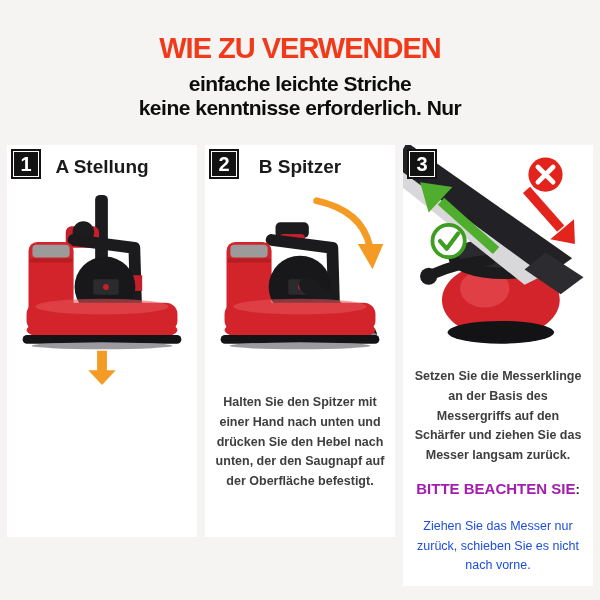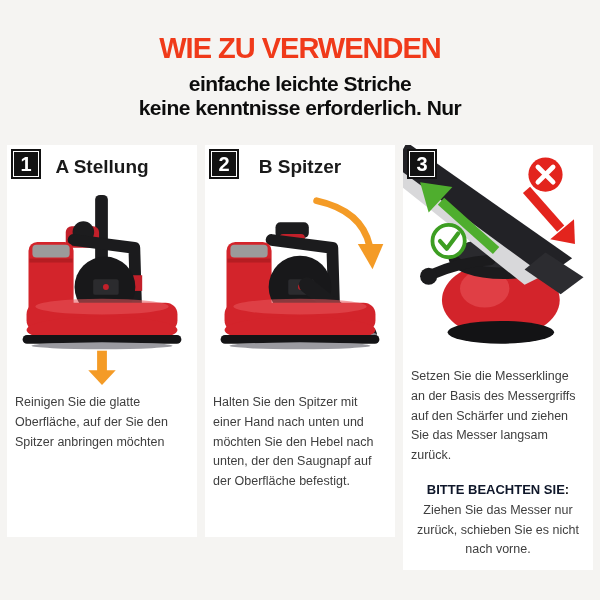--- a/index.html
+++ b/index.html
@@ -65,32 +65,34 @@
     color:#1a1a1a;
   }
   .img-area{height:196px;position:relative;}
   .img-area svg{display:block;margin:0 auto;}
   .card3 .img-area{height:214px;}
   .card3 .img-area svg{position:absolute;left:0;top:0;}
   .card3 .badge{z-index:2;}
   .desc{
     font-size:12.5px;
     color:#3e3e3e;
+    text-align:center;
     line-height:1.58;
     padding:8px 8px 0 8px;
+    font-weight:bold;
   }
   .notice{
     margin-top:14px;
     text-align:center;
     padding:0 8px 10px 8px;
   }
-  .notice-label{color:#0f172a;font-weight:800;font-size:13px;}
+  .notice-label{color:#a21caf;font-weight:800;font-size:15px;}
   .notice-colon{color:#1a1a1a;font-weight:800;font-size:13px;}
   .notice-text{
-    font-size:12.5px;color:#404040;line-height:1.58;margin-top:3px;
+    font-size:12.5px;color:#1d4ed8;line-height:1.58;margin-top:19px;
   }
 </style>
 </head>
 <body>
 
 <div class="header">
   <div class="title">WIE ZU VERWENDEN</div>
   <div class="subtitle">
     <span>einfache leichte Striche</span>
     <span>keine kenntnisse erforderlich. Nur</span>
@@ -128,21 +130,20 @@
         <ellipse cx="95" cy="120" rx="68" ry="8" fill="#e8555b" opacity="0.55"></ellipse>
         <rect x="14" y="149" width="162" height="9" rx="4.5" fill="#141416"></rect>
         <ellipse cx="95" cy="160" rx="72" ry="3.5" fill="#9a9aa0"></ellipse>
 
         <g>
           <rect x="90" y="165" width="10" height="21" fill="#f49b26"></rect>
           <polygon points="81,185 109,185 95,200" fill="#f49b26"></polygon>
         </g>
       </svg>
     </div>
-    <div class="desc">Reinigen Sie die glatte Oberfläche, auf der Sie den Spitzer anbringen möchten</div>
   </div>
 
   <div class="card">
     <div class="card-header">
       <div class="badge">2</div>
       <div class="step-label">B Spitzer</div>
     </div>
     <div class="img-area">
       <svg width="190" height="196" viewBox="0 0 190 200">
 
@@ -169,21 +170,21 @@
         <ellipse cx="95" cy="120" rx="68" ry="8" fill="#e8555b" opacity="0.55"></ellipse>
         <rect x="14" y="149" width="162" height="9" rx="4.5" fill="#141416"></rect>
         <ellipse cx="95" cy="160" rx="72" ry="3.5" fill="#9a9aa0"></ellipse>
 
         <g>
           <path d="M112,12 Q158,22 166,58" stroke="#f49b26" stroke-width="7" fill="none" stroke-linecap="round"></path>
           <polygon points="154,56 180,56 169,82" fill="#f49b26"></polygon>
         </g>
       </svg>
     </div>
-    <div class="desc">Halten Sie den Spitzer mit einer Hand nach unten und möchten Sie den Hebel nach unten, der den Saugnapf auf der Oberfläche befestigt.</div>
+    <div class="desc">Halten Sie den Spitzer mit einer Hand nach unten und drücken Sie den Hebel nach unten, der den Saugnapf auf der Oberfläche befestigt.</div>
   </div>
 
   <div class="card card3">
     <div class="badge">3</div>
     <div class="img-area">
       <svg width="190" height="214" viewBox="0 0 200 215">
 
         <ellipse cx="103" cy="158" rx="62" ry="40" fill="#d3242b"></ellipse>
         <ellipse cx="86" cy="146" rx="26" ry="20" fill="#ee5a60" opacity="0.5"></ellipse>
         <ellipse cx="103" cy="192" rx="56" ry="12" fill="#131315"></ellipse>

